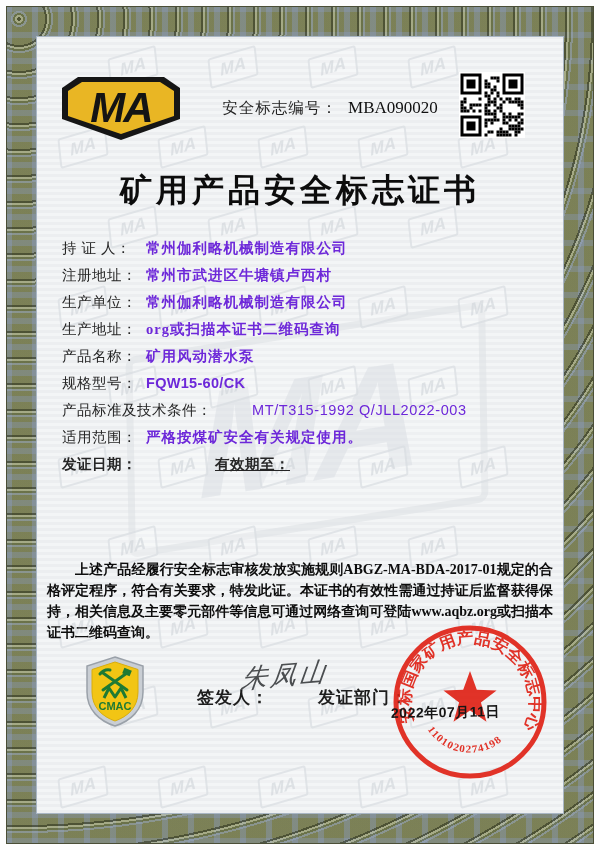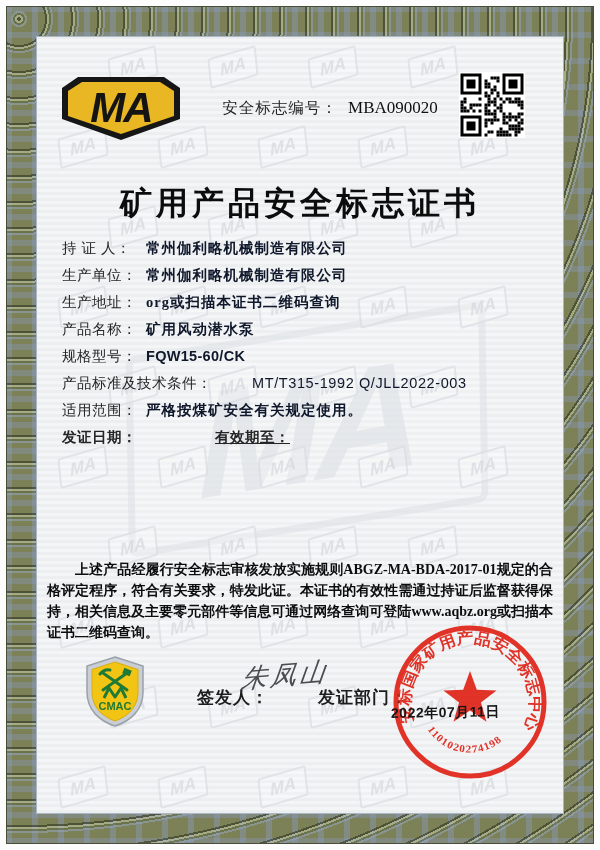--- a/index.html
+++ b/index.html
@@ -33,29 +33,29 @@
       color:rgba(219,223,227,.55);font-weight:800;font-style:italic;font-size:150px;letter-spacing:-6px;
       background:rgba(255,255,255,.15);}
 
   .abs{position:absolute;}
 
   
   .serial-line{left:165px;top:98px;width:330px;text-align:center;white-space:nowrap;}
   .serial-label{font-size:15.5px;color:#1f1f1f;font-weight:500;letter-spacing:1px;}
   .serial-value{font-family:"Liberation Serif",serif;font-size:17px;color:#111;margin-left:6px;}
 
-  .page-title{left:0;right:0;top:182px;text-align:center;
+  .page-title{left:0;right:0;top:169px;text-align:center;
      font-family:"Liberation Serif",serif;font-weight:800;font-size:32px;color:#0c0c0c;letter-spacing:4px;}
 
   
   .fields{left:62px;top:239px;right:40px;}
   .field-row{display:flex;align-items:baseline;height:27px;white-space:nowrap;}
   .field-label{flex:none;width:84px;font-size:14.5px;color:#262626;font-weight:500;letter-spacing:.5px;}
   .field-label.wide{width:auto;margin-right:40px;}
-  .field-value{font-family:"Liberation Serif",serif;font-weight:700;font-size:14.5px;color:#0f172a;letter-spacing:1px;}
+  .field-value{font-family:"Liberation Serif",serif;font-weight:700;font-size:14.5px;color:#6d28d9;letter-spacing:1px;}
   .field-value.latin{font-family:"Liberation Sans",sans-serif;font-weight:800;letter-spacing:.3px;}
   .field-value.plain{font-family:"Liberation Sans",sans-serif;font-weight:500;letter-spacing:.6px;}
   .dates-row .field-label{font-weight:600;}
   .date-val{font-weight:600;font-size:14.5px;color:#111;letter-spacing:.4px;}
   .date-issue{width:155px;}
   .exp-label{flex:none;width:90px;font-size:14.5px;color:#262626;font-weight:600;margin-left:69px;letter-spacing:.5px;text-decoration:underline;}
 
   
   .statement{left:47px;right:47px;top:559px;margin:0;text-indent:2em;text-align:justify;
      font-family:"Liberation Serif",serif;font-weight:700;font-size:14px;line-height:21px;color:#0d0d0d;}
@@ -275,20 +275,24 @@
       </svg>
 
     <div class="abs page-title">矿用产品安全标志证书</div>
 
     <div class="abs fields">
       <div class="field-row">
         <span class="field-label">持 证 人：</span>
         <span class="field-value">常州伽利略机械制造有限公司</span>
       </div>
       <div class="field-row">
+        <span class="field-label">注册地址：</span>
+        <span class="field-value">常州市武进区牛塘镇卢西村</span>
+      </div>
+      <div class="field-row">
         <span class="field-label">生产单位：</span>
         <span class="field-value">常州伽利略机械制造有限公司</span>
       </div>
       <div class="field-row">
         <span class="field-label">生产地址：</span>
         <span class="field-value">org或扫描本证书二维码查询</span>
       </div>
       <div class="field-row">
         <span class="field-label">产品名称：</span>
         <span class="field-value">矿用风动潜水泵</span>

